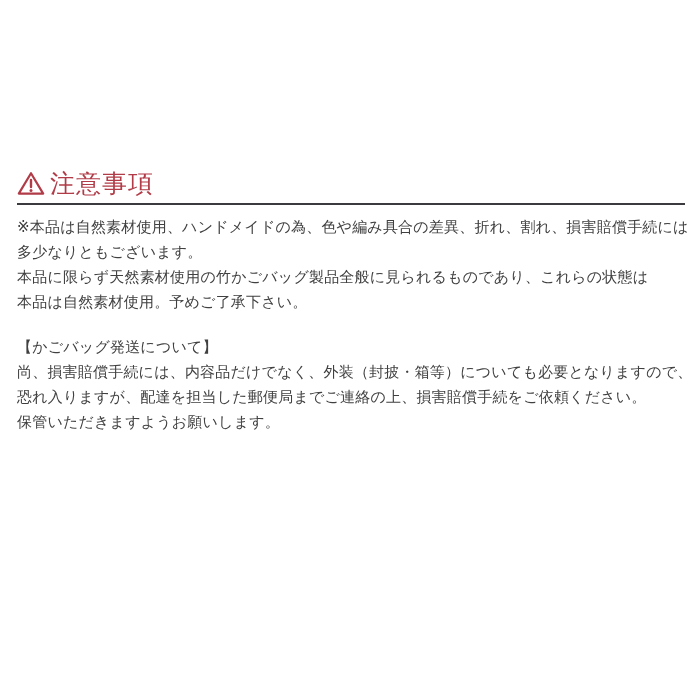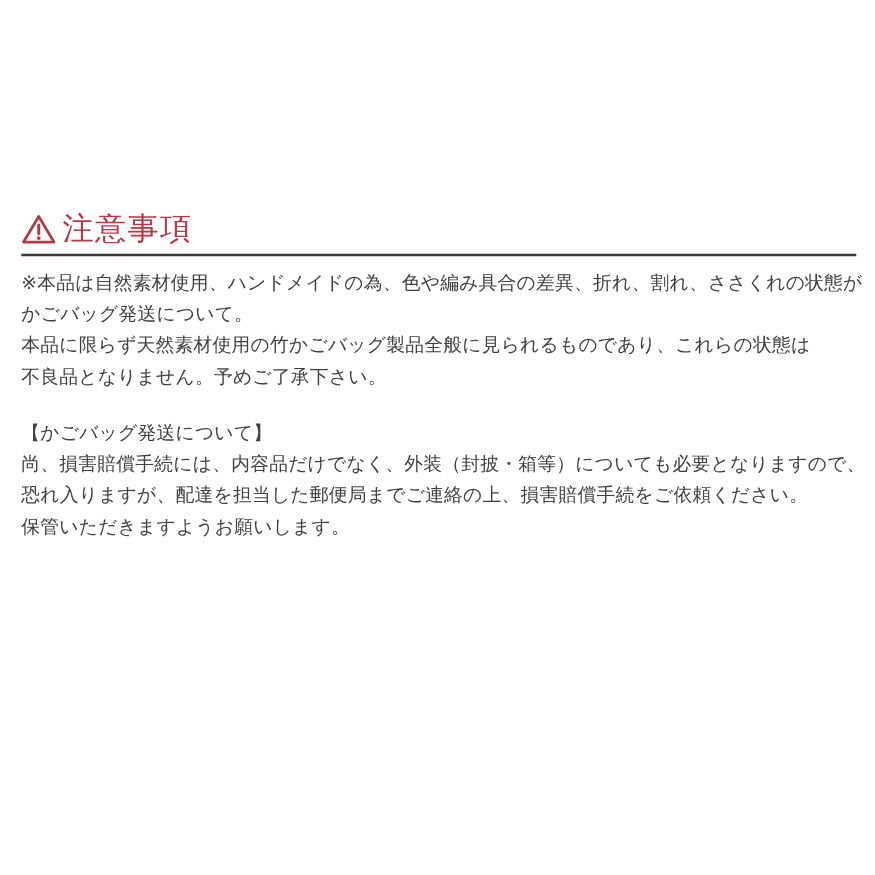--- a/index.html
+++ b/index.html
@@ -68,27 +68,27 @@
         <path d="M14 2.2 L26.2 22.6 L1.8 22.6 Z" fill="none" stroke="#b13c48" stroke-width="2.2" stroke-linejoin="round"></path>
         <line x1="14" y1="9" x2="14" y2="16" stroke="#b13c48" stroke-width="2.4" stroke-linecap="round"></line>
         <circle cx="14" cy="19.4" r="1.5" fill="#b13c48"></circle>
       </svg>
       <h1 class="notice-title">注意事項</h1>
     </div>
 
     <hr class="divider">
 
     <p class="para para-size">
-      <span class="line">※本品は自然素材使用、ハンドメイドの為、色や編み具合の差異、折れ、割れ、ささくれの状態が</span>
-      <span class="line">かごバッグ発送について。</span>
+      <span class="line">※本品は自然素材使用、ハンドメイドの為、色や編み具合の差異、折れ、割れ、損害賠償手続には</span>
+      <span class="line">多少なりともございます。</span>
     </p>
 
     <p class="para para-quality">
       <span class="line">本品に限らず天然素材使用の竹かごバッグ製品全般に見られるものであり、これらの状態は</span>
-      <span class="line">不良品となりません。予めご了承下さい。</span>
+      <span class="line">本品は自然素材使用。予めご了承下さい。</span>
     </p>
 
     <p class="para para-shipping">
       <span class="line">【かごバッグ発送について】</span>
       <span class="line">尚、損害賠償手続には、内容品だけでなく、外装（封披・箱等）についても必要となりますので、</span>
       <span class="line">恐れ入りますが、配達を担当した郵便局までご連絡の上、損害賠償手続をご依頼ください。</span>
       <span class="line">保管いただきますようお願いします。</span>
     </p>
 
   </div>

